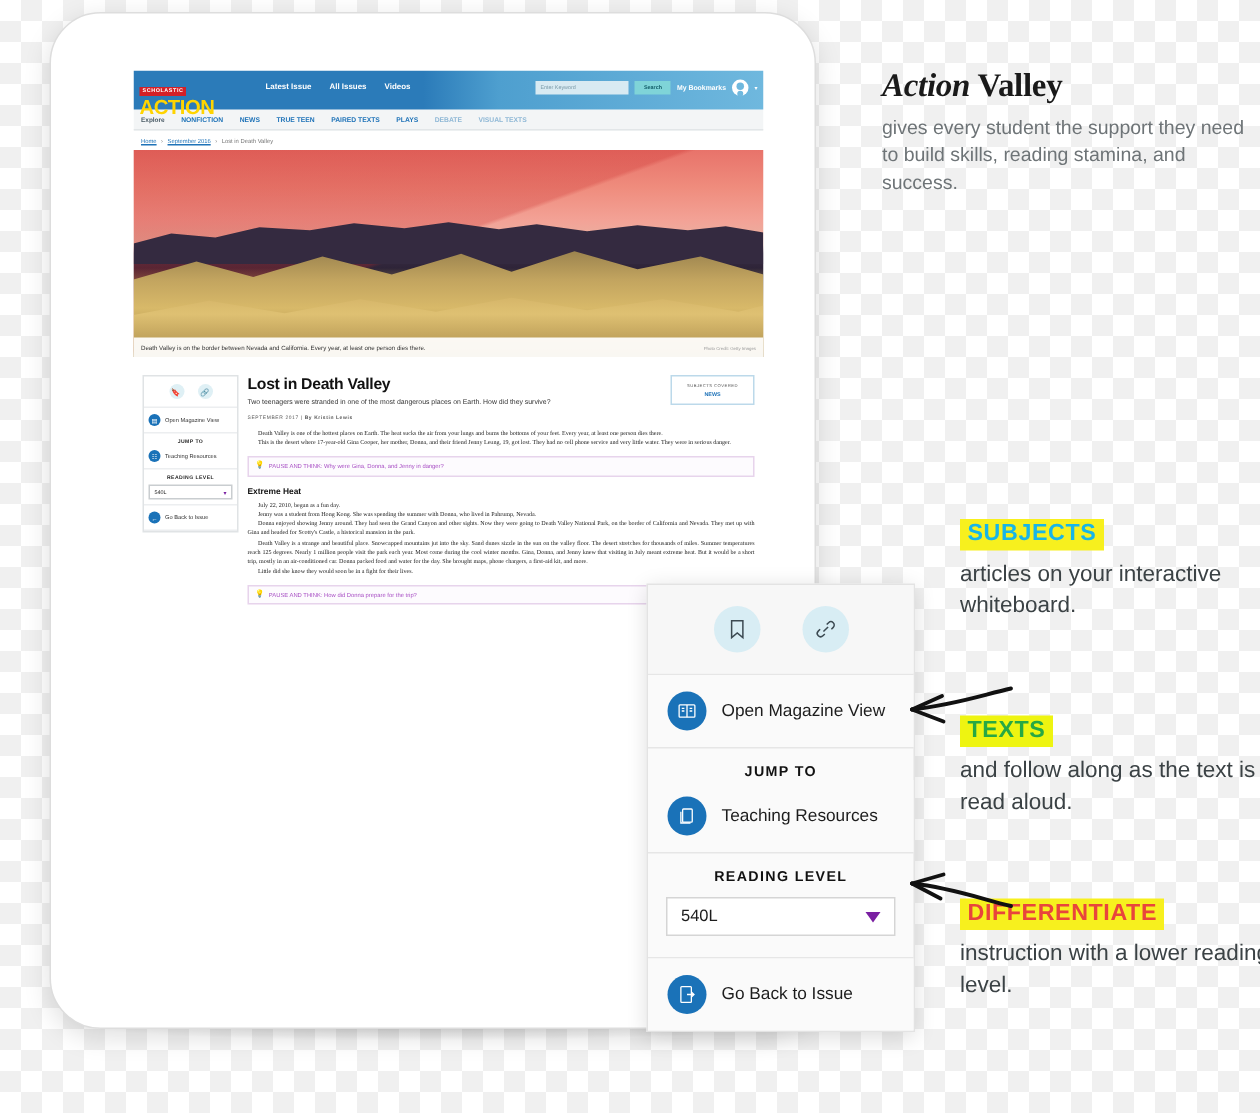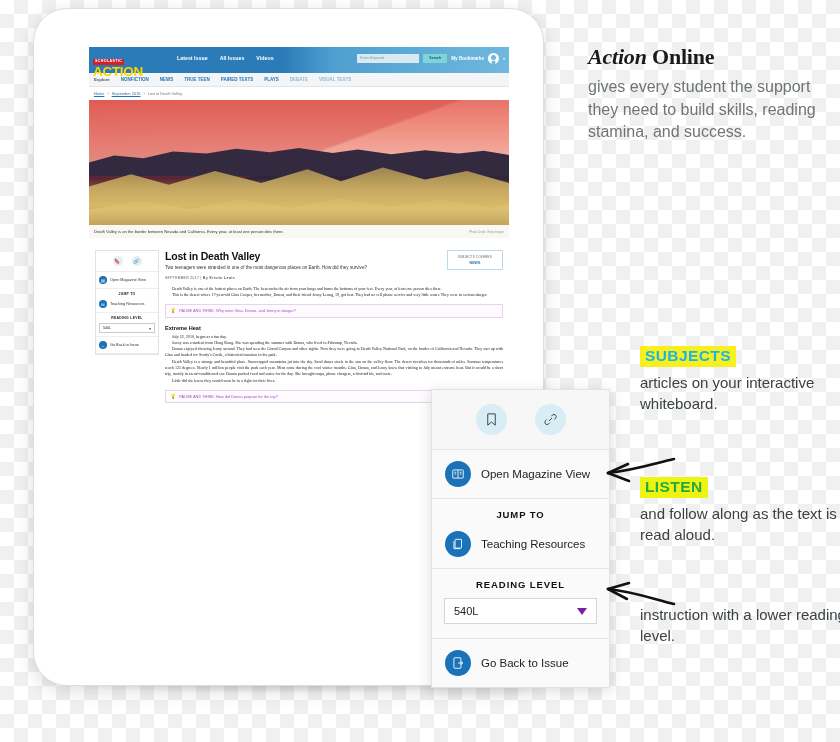--- a/index.html
+++ b/index.html
@@ -130,21 +130,21 @@
   .p-select .val{font-size:11px;color:#1d1d1d;}
   .p-select .tri{width:0;height:0;border-left:5px solid transparent;border-right:5px solid transparent;
                  border-top:7px solid #7a1fa2;}
 
   
   #rightcol{position:absolute;left:588px;top:44px;width:252px;}
   .r-title{font-family:"Liberation Serif", serif;font-weight:bold;font-style:italic;
            font-size:22px;color:#1a1a1a;margin:0 0 6px;letter-spacing:-.2px;}
   .r-title em{font-style:italic;}
   .r-title span.nonital{font-style:normal;}
-  .r-body{font-size:16px;line-height:1.42;color:#6e7477;margin:0;}
+  .r-body{font-size:13px;line-height:1.42;color:#6e7477;margin:0;}
 
   .callout{position:absolute;width:215px;}
   .co-kw{display:inline-block;font-size:15.5px;font-weight:bold;letter-spacing:.4px;
          padding:1px 5px 2px;background:#f7f01e;line-height:1.15;}
   .co-txt{font-size:15px;line-height:1.42;color:#3b4245;margin:5px 0 0;}
   #co-project{left:640px;top:346px;}
   #co-listen{left:640px;top:477px;}
   #co-diff{left:640px;top:599px;}
 
   .arrow{position:absolute;}
@@ -340,36 +340,37 @@
           </svg>
       </div>
       <div class="p-label">Go Back to Issue</div>
     </div>
   </div>
 
 </div>
 
 <div id="rightcol">
   <div class="r-title">
-    <em>Action</em><span class="nonital"> Online</span>
+    <em>Action</em><span class="nonital"> Valley</span>
   </div>
   <p class="r-body">gives every student the support they need to build skills, reading stamina, and success.</p>
 </div>
 
 <div class="callout" id="co-project">
   <span class="co-kw" style="color:#18b5e8;background:#f7f01e">SUBJECTS</span>
   <p class="co-txt">articles on your interactive whiteboard.</p>
 </div>
 
 <div class="callout" id="co-listen">
-  <span class="co-kw" style="color:#27a844;background:#eef411">LISTEN</span>
+  <span class="co-kw" style="color:#27a844;background:#eef411">TEXTS</span>
   <p class="co-txt">and follow along as the text is read aloud.</p>
 </div>
 
 <div class="callout" id="co-diff">
+  <span class="co-kw" style="color:#e8453c;background:#f7f01e">DIFFERENTIATE</span>
   <p class="co-txt">instruction with a lower reading level.</p>
 </div>
 
 <div class="arrow" style="left:598px;top:455px;">
   <svg width="78" height="34" viewBox="0 0 78 34">
     <path d="M76 4 C58 8, 38 15, 10 18" stroke="#111" stroke-width="2.6" fill="none" stroke-linecap="round"></path>
     <path d="M10 18 L30 9" stroke="#111" stroke-width="2.6" fill="none" stroke-linecap="round"></path>
     <path d="M10 18 L31 26" stroke="#111" stroke-width="2.6" fill="none" stroke-linecap="round"></path>
   </svg>
 </div>

